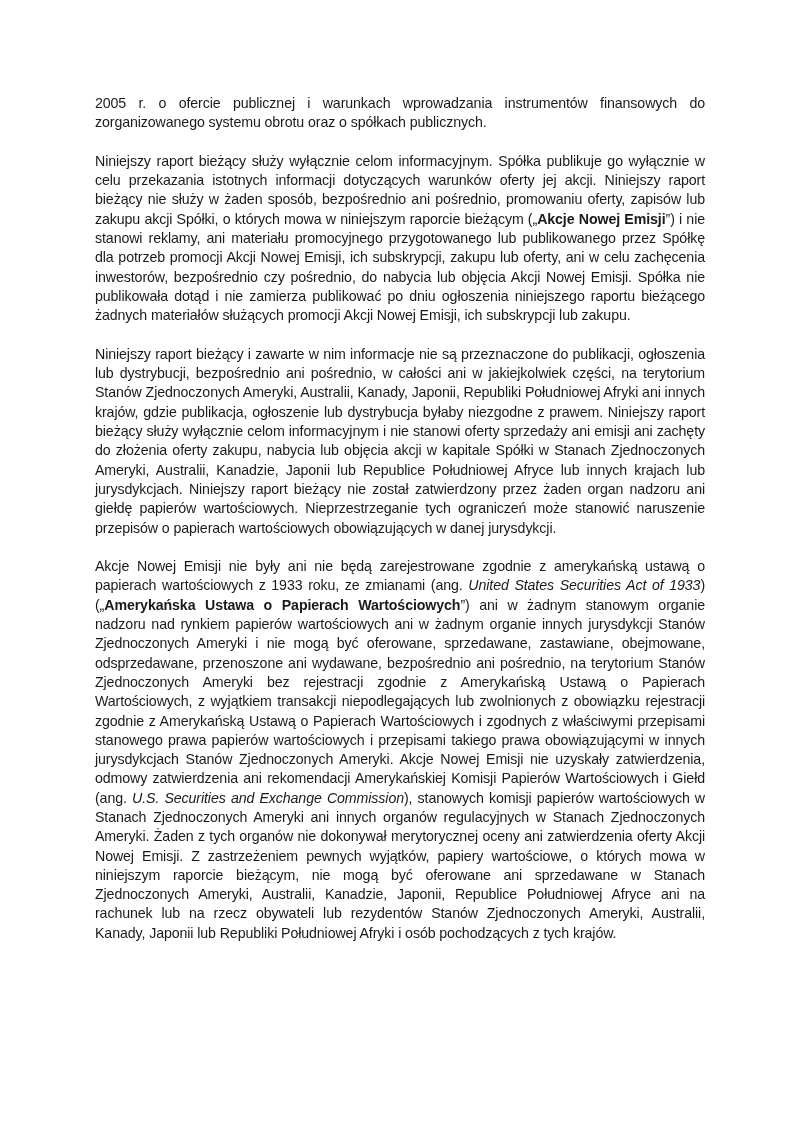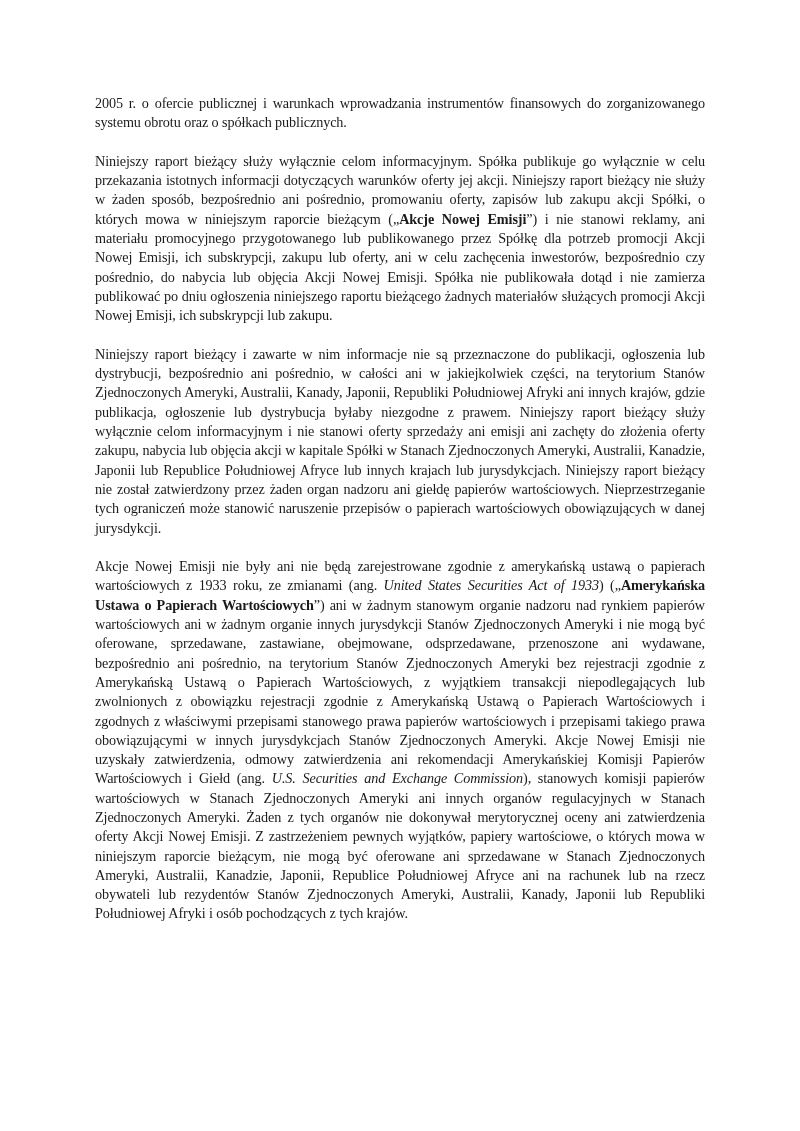--- a/index.html
+++ b/index.html
@@ -11,21 +11,21 @@
       width: 800px;
       height: 1131px;
       position: relative;
       overflow: hidden;
     }
     .page {
       position: absolute;
       left: 95px;
       top: 94px;
       width: 610px;
-      font-family: Liberation Serif, serif;
+      font-family: Liberation Sans, sans-serif;
       font-size: 14.2px;
       line-height: 19.3px;
       color: #1a1a1a;
       letter-spacing: -0.1px;
     }
     .para {
       margin: 0 0 19.3px 0;
       text-align: justify;
       text-align-last: left;
     }

